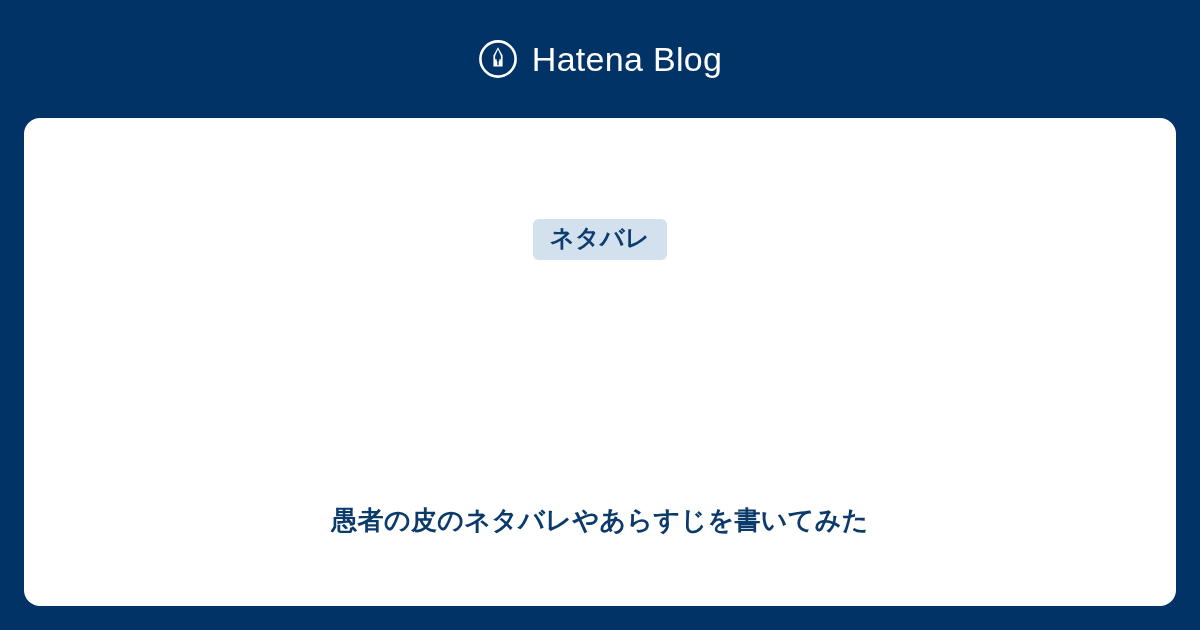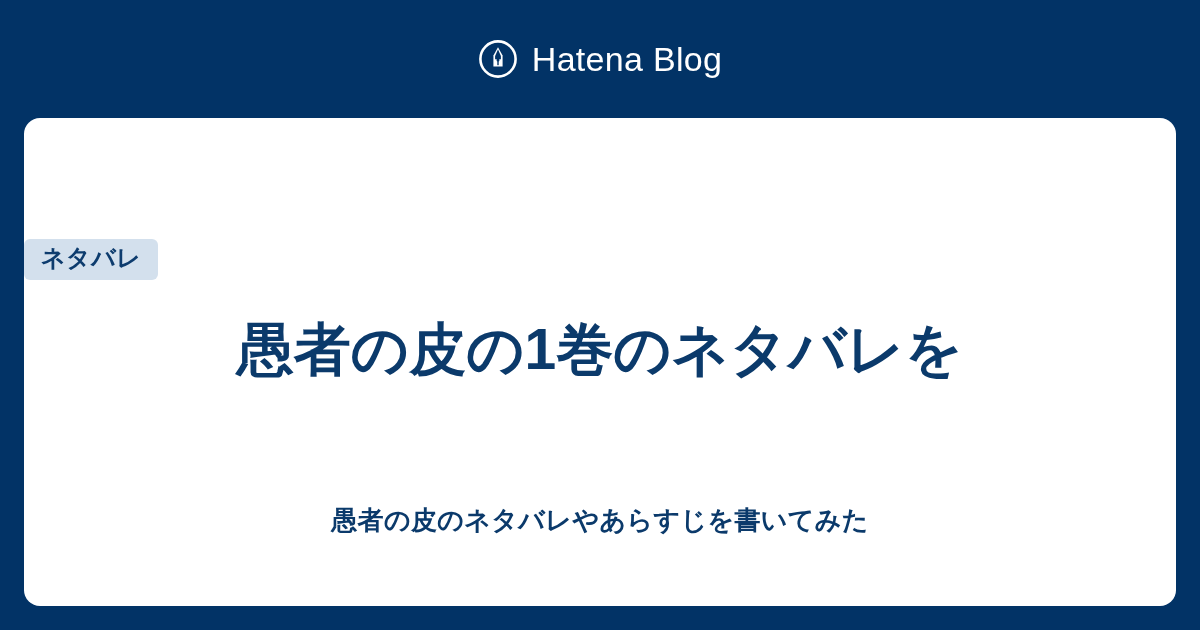--- a/index.html
+++ b/index.html
@@ -74,21 +74,21 @@
     align-items: center;
   }
 
   
   .badge-row {
     position: absolute;
     top: 101px;
     left: 0;
     width: 100%;
     display: flex;
-    margin-top: 20px;
+    justify-content: center;
   }
 
   .badge {
     display: inline-block;
     background: #d3e0ed;
     color: #0d3c6e;
     font-size: 24px;
     line-height: 1;
     font-weight: 700;
     padding: 7px 17px 10px 17px;
@@ -150,21 +150,20 @@
   </div>
 
   <div class="card">
     <div class="card-inner">
 
       <div class="badge-row">
         <span class="badge">ネタバレ</span>
       </div>
 
       <h1 class="entry-title">
-        <span class="title-line">愚者の皮の1巻のネタバレを</span>
       </h1>
 
       <div class="blog-subtitle">愚者の皮のネタバレやあらすじを書いてみた</div>
 
     </div>
   </div>
 
 </div>
 
 </body></html>

